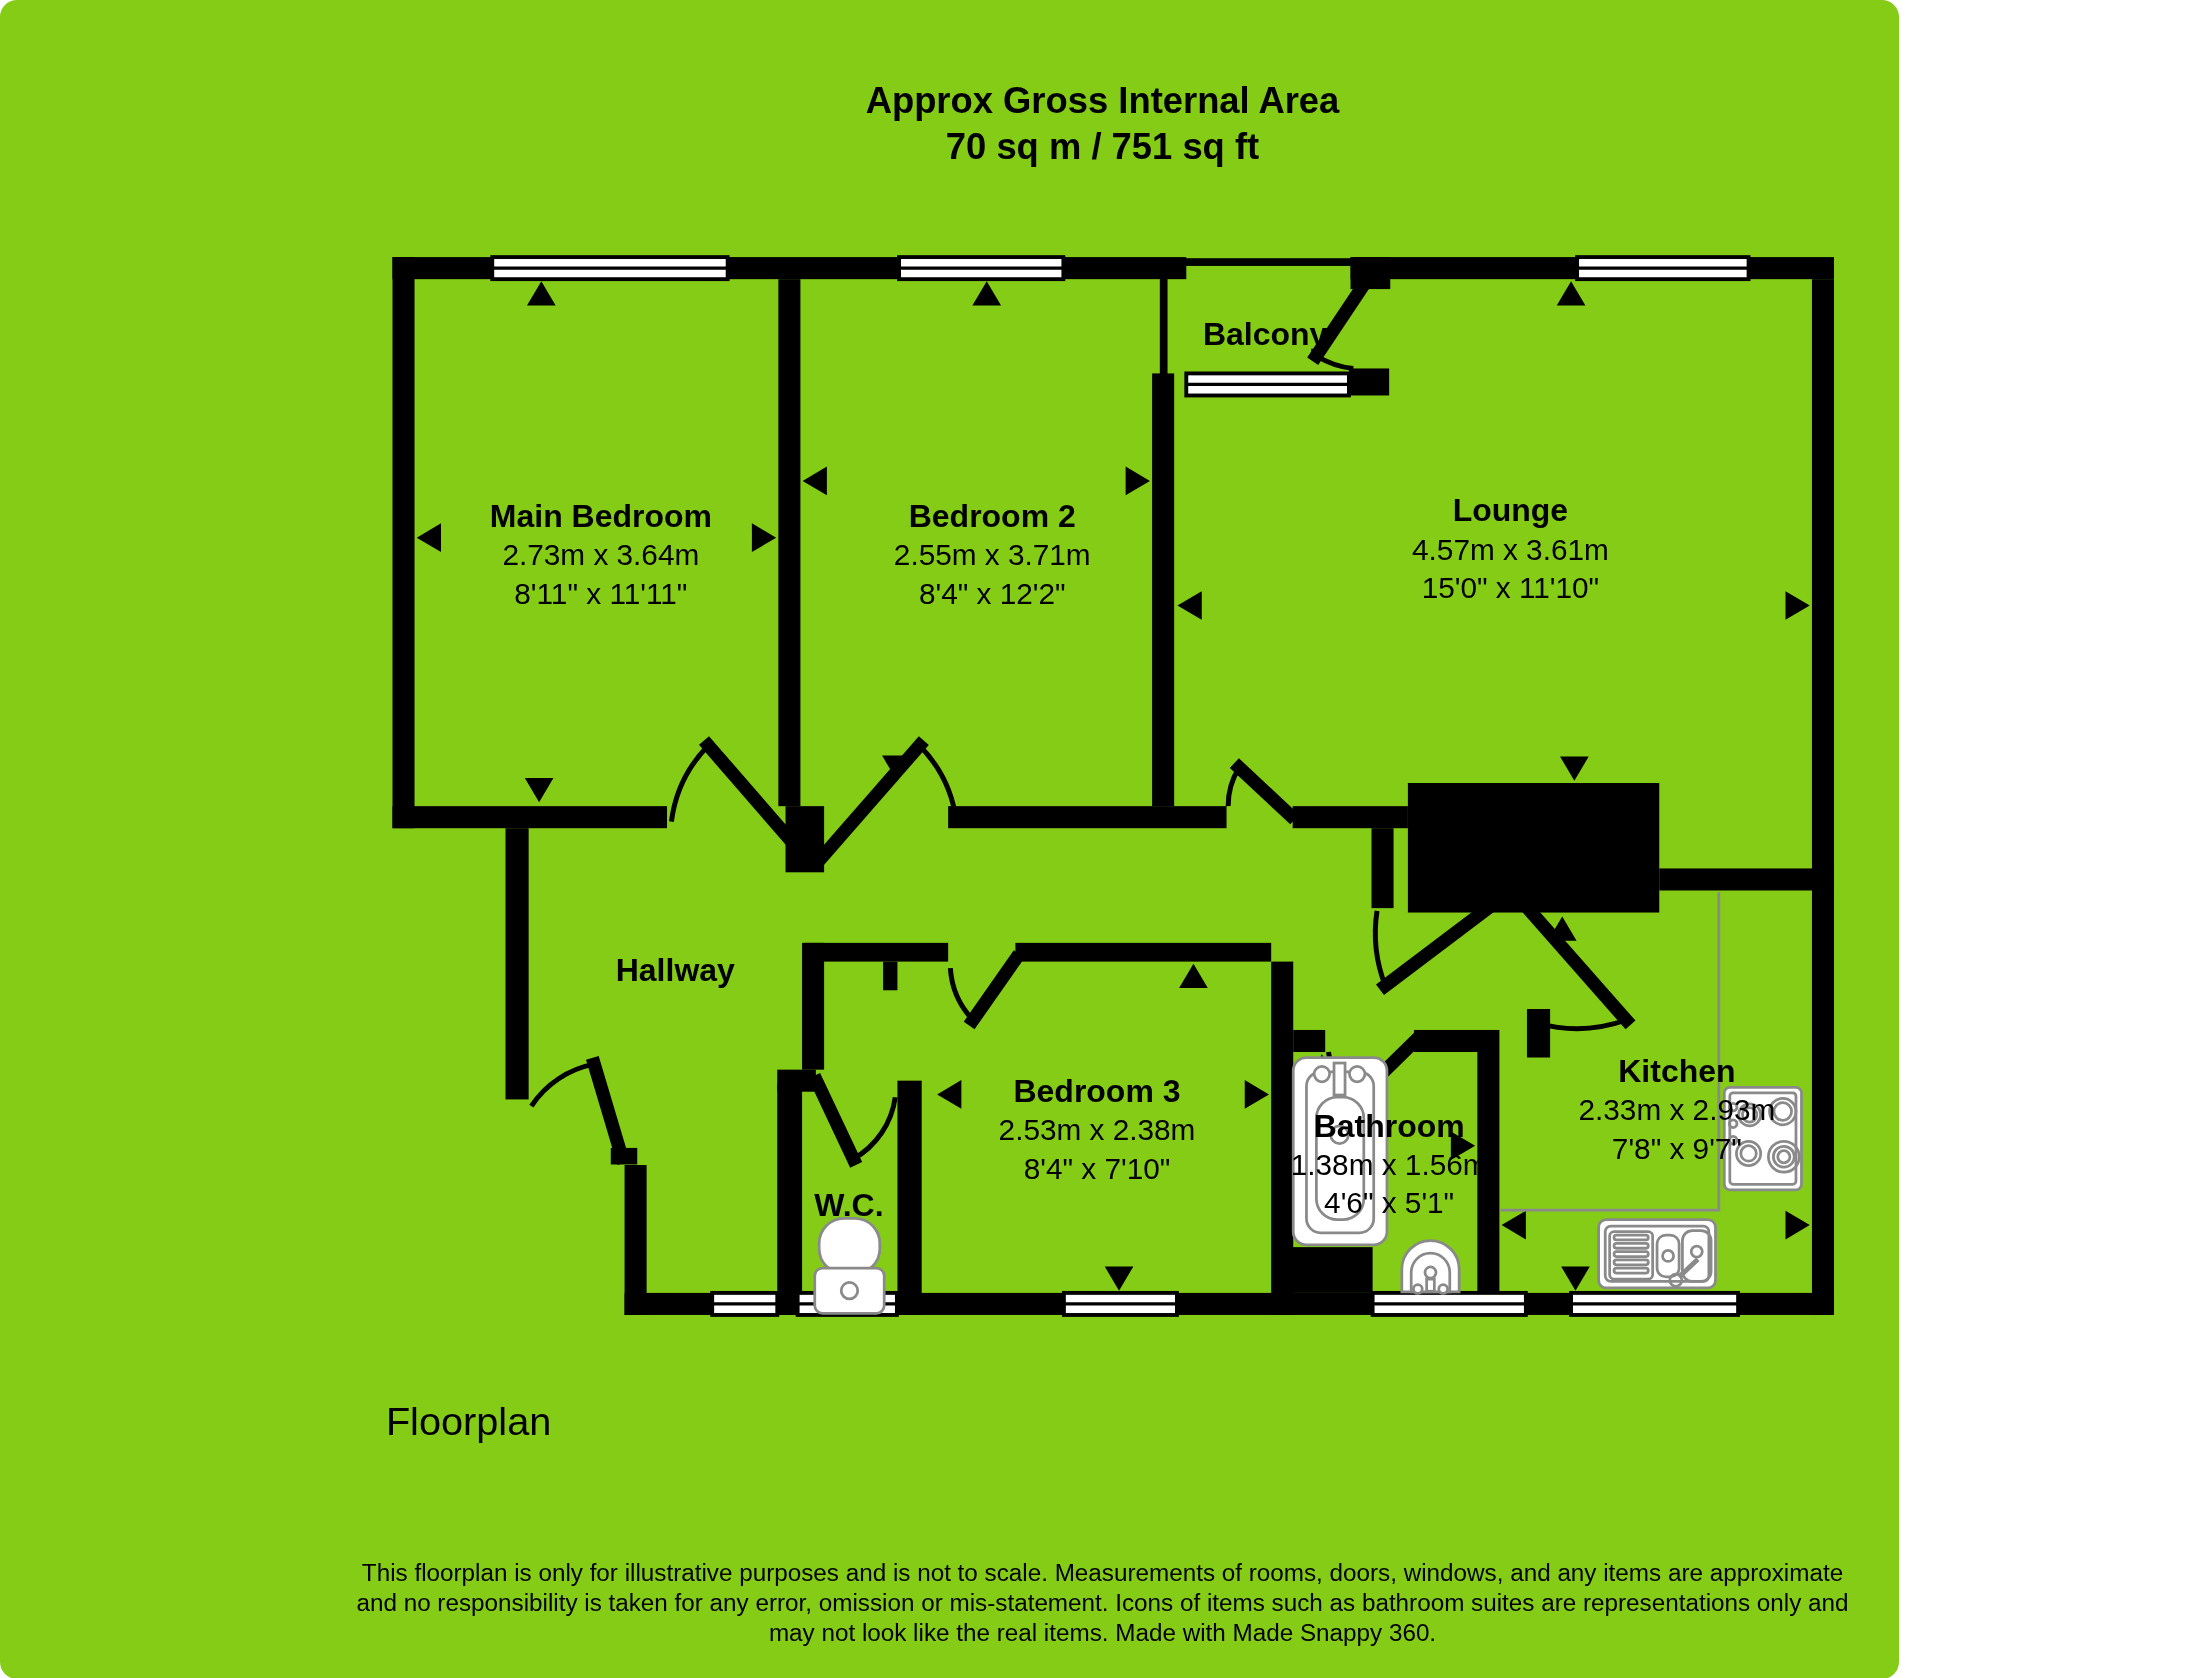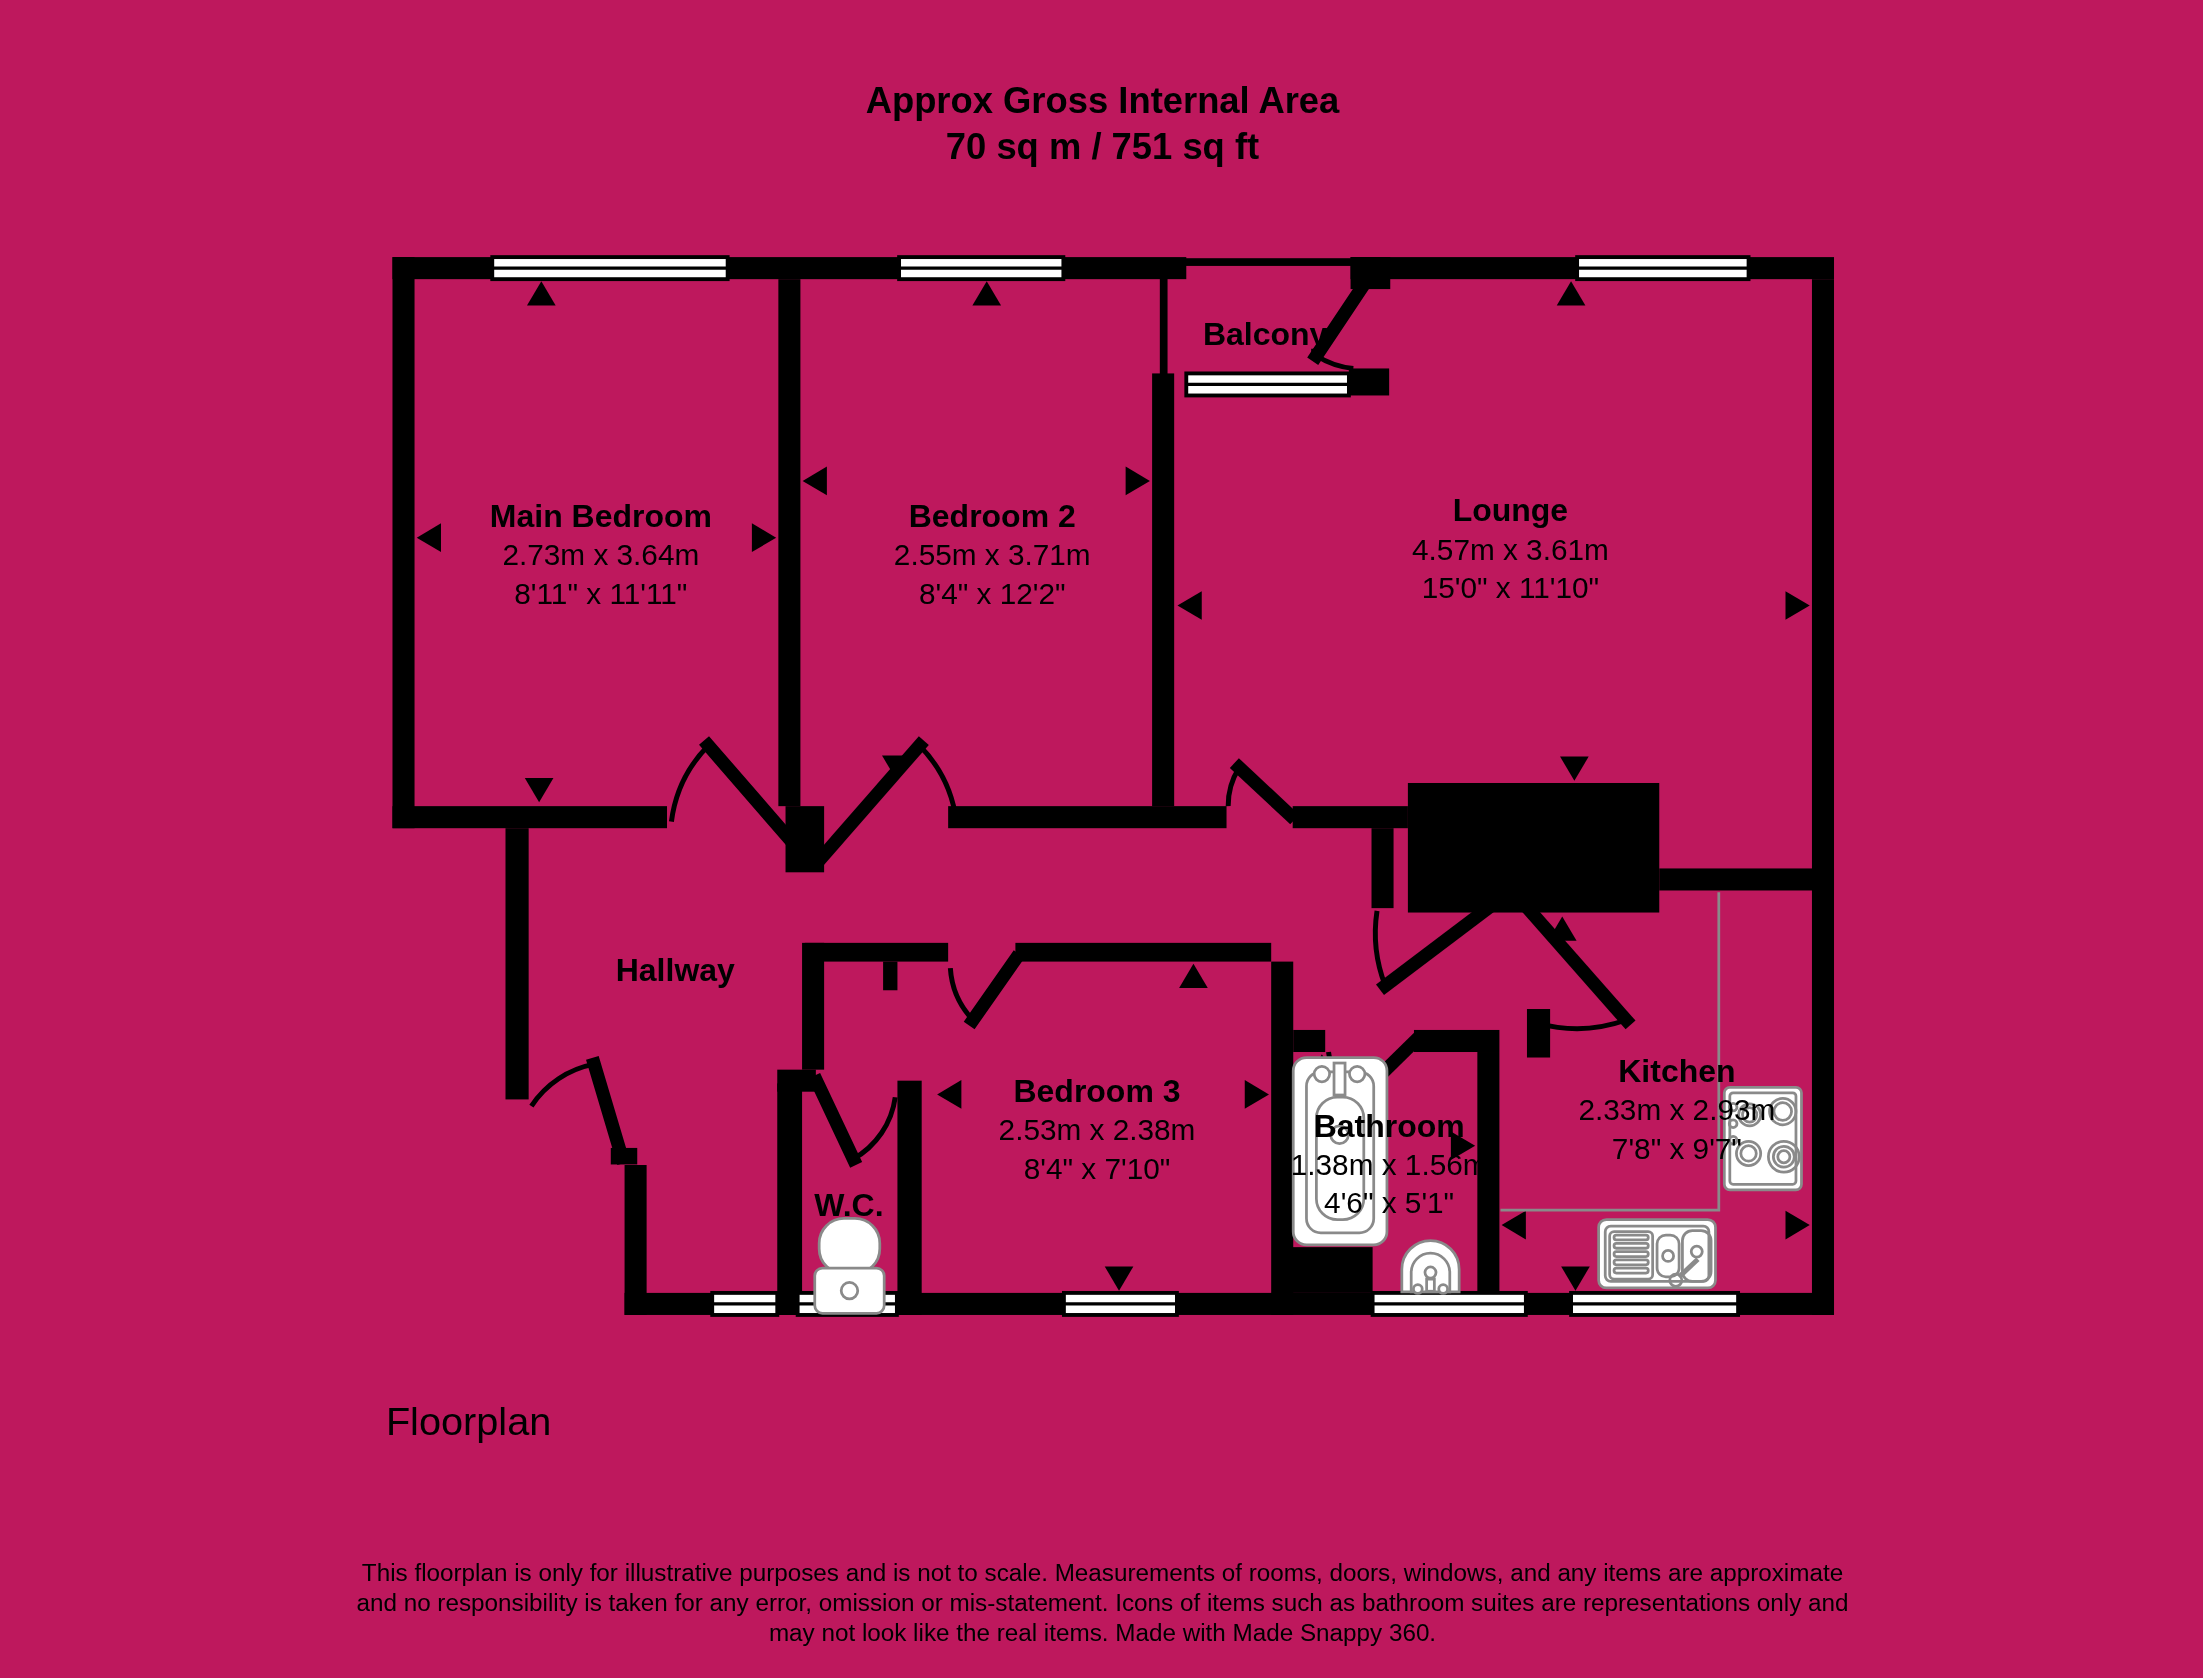--- a/index.html
+++ b/index.html
@@ -1,17 +1,17 @@
 <!DOCTYPE html>
 <html style="font-size:8.8px"><head>
 <meta charset="utf-8">
 <style>
   html,body{margin:0;padding:0;background:#ffffff;}
-  .page{position:relative;width:2203px;height:1679px;background:#be185d;overflow:hidden;
-        font-family:"Liberation Sans", sans-serif;}
+  .page{position:relative;width:1899px;height:1679px;background:#84cc16;overflow:hidden;
+        font-family:"Liberation Sans", sans-serif;border-radius:17px;}
   svg{position:absolute;left:0;top:0;}
   .wall{fill:#000000;stroke:none;}
   .rail{fill:#000000;}
   .win{fill:#ffffff;stroke:#000000;stroke-width:7;}
   .winline{stroke:#000000;stroke-width:6;}
   .leaf{stroke:#000000;stroke-width:24;stroke-linecap:square;}
   .swing{fill:none;stroke:#000000;stroke-width:9;}
   .arrow{fill:#000000;}
   .fix{fill:#ffffff;stroke:#8a8a8a;stroke-width:5;}
   .fixthin{fill:none;stroke:#8a8a8a;stroke-width:5;}

